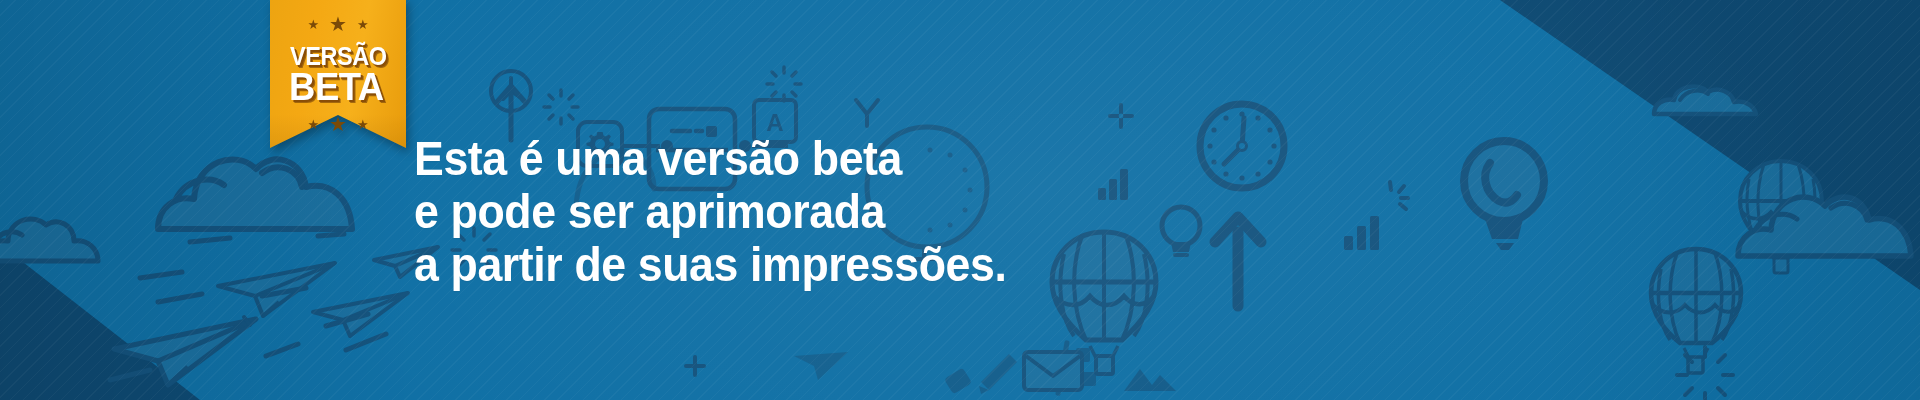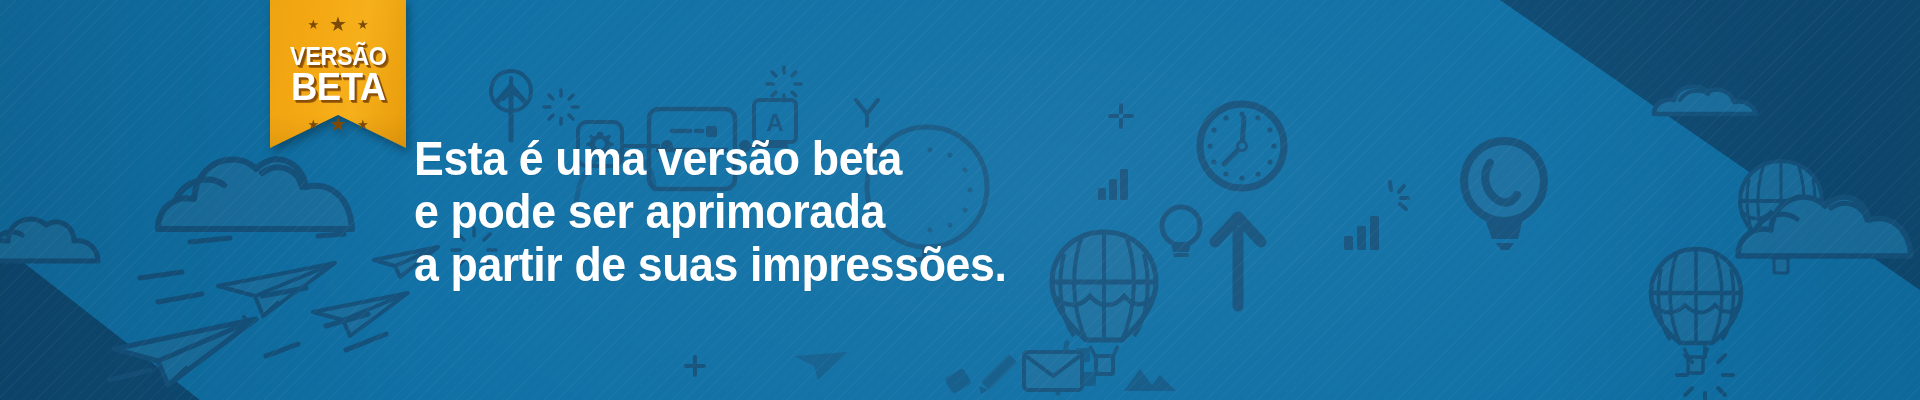--- a/index.html
+++ b/index.html
@@ -78,21 +78,20 @@
     padding-top:16px;
   }
   .badge-stars{
     display:flex; align-items:center; gap:10px;
     color:#7a4a08; line-height:1;
   }
   .badge-stars .s-sm{ font-size:13px; }
   .badge-stars .s-lg{ font-size:20px; }
   .badge-stars-bottom{ margin-top:8px; }
   .badge-text{
-    text-align:center;
     color:#ffffff;
     font-weight:700;
     letter-spacing:-0.5px;
     text-shadow:2px 2px 0 #8a4e07, 3px 3px 0 rgba(120,68,6,0.65);
     margin-top:9px;
   }
   .badge-l1{ font-size:25px; line-height:26px; transform:scaleX(0.94); }
   .badge-l2{ font-size:38px; line-height:38px; transform:scaleX(0.96); margin-top:-1px; }
 
   

